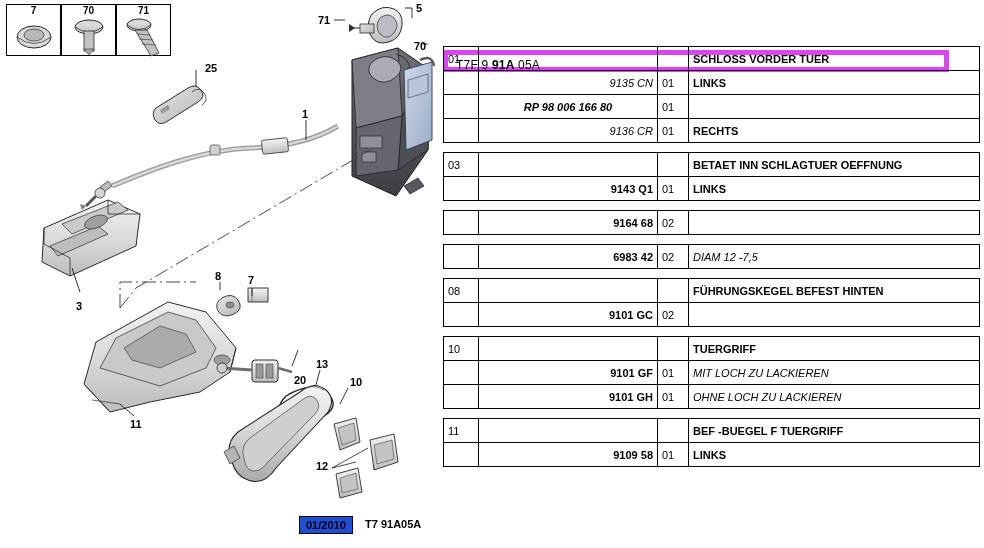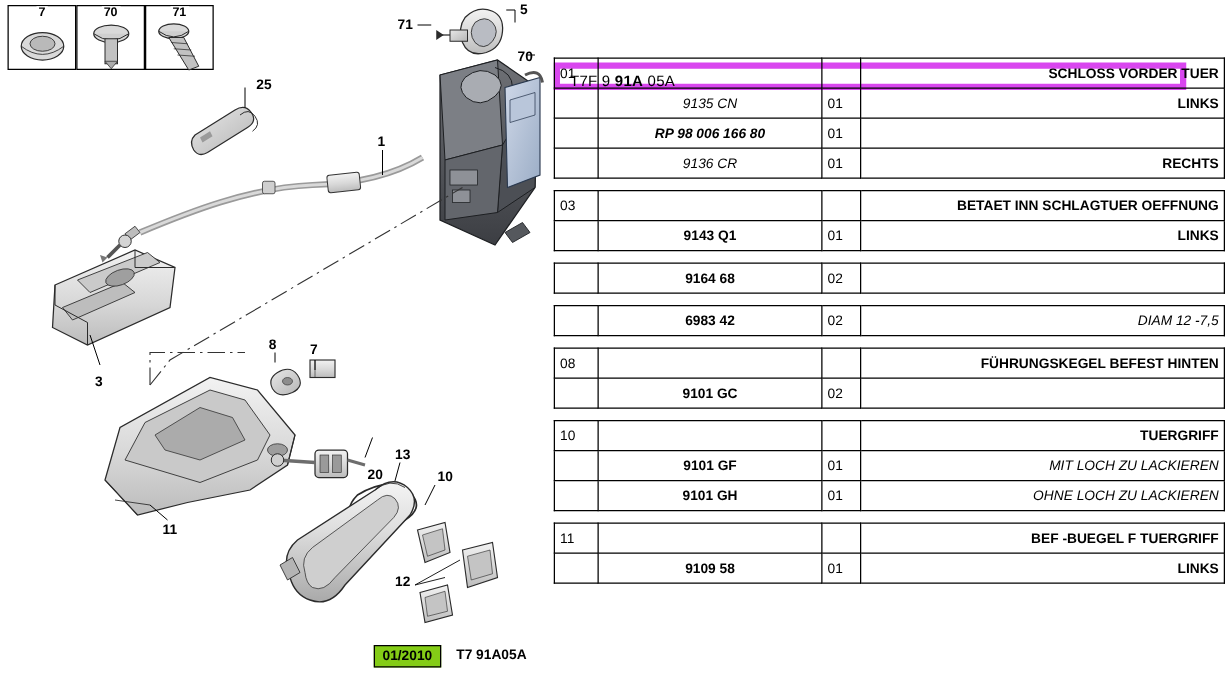--- a/index.html
+++ b/index.html
@@ -66,25 +66,25 @@
   }
   table.parts td {
     border: 1px solid #000;
     padding: 0 4px;
     height: 23px;
     vertical-align: middle;
     white-space: nowrap;
     overflow: hidden;
   }
   td.c-grp   { width: 26px; text-align: left; }
-  td.c-ref   { width: 170px; text-align: center; font-weight: bold; }
+  td.c-ref   { width: 170px; text-align: right; font-weight: bold; }
   td.c-ref.italic { font-style: italic; font-weight: normal; }
   td.c-ref.right  { text-align: center; font-style: italic; font-weight: bold; }
   td.c-qty   { width: 22px; text-align: left; }
-  td.c-desc  { text-align: right; font-weight: bold; }
+  td.c-desc  { text-align: left; font-weight: bold; }
   td.c-desc.italic { font-style: italic; font-weight: normal; }
   tr.gap td {
     height: 9px;
     border: none;
   }
 
   
   .legend-row {
     position: absolute;
     left: 6px;
@@ -113,21 +113,21 @@
   .legend-cell svg { position: absolute; left: 0; top: 8px; }
 
   .footer-tag {
     position: absolute;
     left: 299px;
     top: 516px;
     border: 1px solid #000;
     font-size: 11px;
     font-weight: bold;
     padding: 2px 6px;
-    background: #84cc16;
+    background: #1d4ed8;
   }
   .footer-code {
     position: absolute;
     left: 365px;
     top: 518px;
     font-size: 11px;
     font-weight: bold;
   }
 
   .callout {

